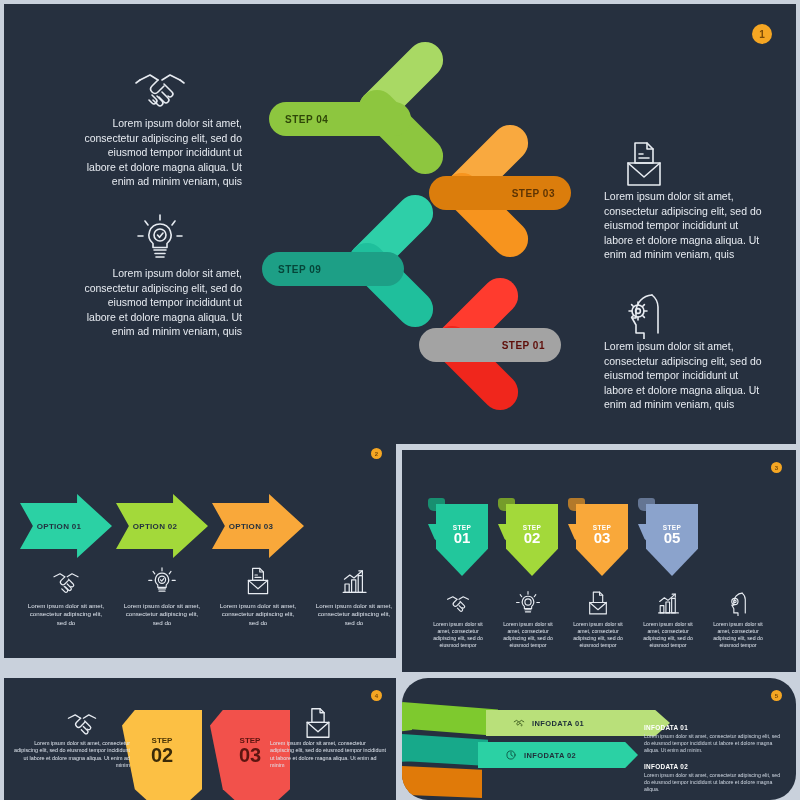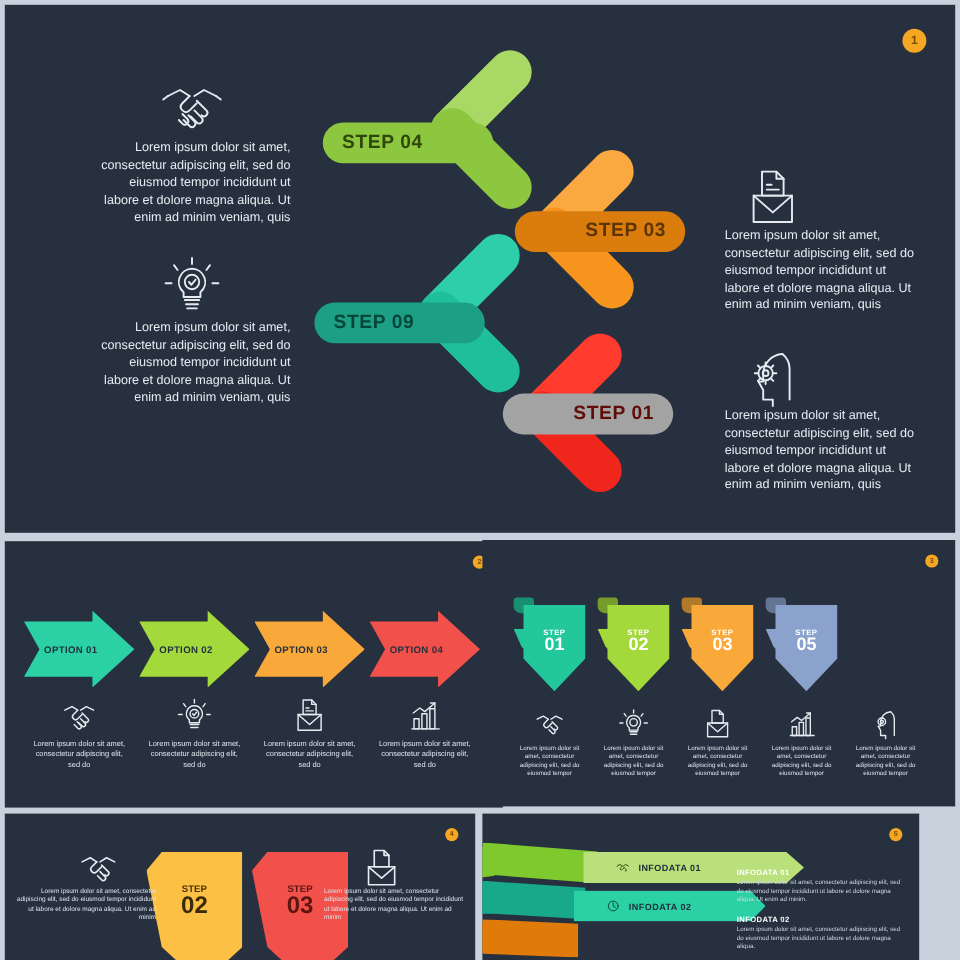--- a/index.html
+++ b/index.html
@@ -6,24 +6,24 @@
   body{
     width:800px;height:800px;
     background:#c9d1dc;
     font-family:"Liberation Sans",sans-serif;
     overflow:hidden;
   }
   .sheet{position:relative;width:800px;height:800px;}
 
   .panel{position:absolute;background:#26303f;overflow:hidden;}
   #panel-1{left:4px;top:4px;width:792px;height:440px;}
-  #panel-2{left:4px;top:451px;width:392px;height:222px;padding-left:23px;}
+  #panel-2{left:4px;top:436px;width:392px;height:222px;}
   #panel-3{left:402px;top:450px;width:394px;height:222px;}
   #panel-4{left:4px;top:678px;width:392px;height:122px;}
-  #panel-5{left:402px;top:678px;width:364px;height:122px;}
+  #panel-5{left:402px;top:678px;width:394px;height:122px;border-radius:26px;}
 
   .badge{
     position:absolute;border-radius:50%;
     background:#f5a623;color:#7a4a06;
     display:flex;align-items:center;justify-content:center;
     font-weight:bold;
   }
   .badge-lg{width:20px;height:20px;font-size:10px;right:24px;top:20px;}
   .badge-sm{width:11px;height:11px;font-size:6px;right:14px;top:12px;}
 
@@ -35,21 +35,21 @@
   .arrowshape .bar{
     position:absolute;width:104px;height:36px;border-radius:18px;
     top:34px;left:0;transform-origin:18px 18px;
   }
   .bar-a{transform:rotate(-45deg);}
   .bar-b{transform:rotate(45deg) translate(0,0);}
 
   .lbl{
     position:absolute;height:34px;border-radius:17px;
     display:flex;align-items:center;
-    font-weight:bold;font-size:16px;letter-spacing:.5px;
+    font-weight:bold;font-size:10px;letter-spacing:.5px;
     padding:0 16px;white-space:nowrap;
   }
 
   .ptext{
     position:absolute;width:166px;
     font-size:10.5px;line-height:14.5px;color:#e7ebf1;
   }
   .ptext.r{text-align:right;}
   .ptext.l{text-align:left;}
   .picon{position:absolute;width:56px;height:50px;}
@@ -235,24 +235,20 @@
         <div class="txt">OPTION 01</div>
       </div>
       <div class="opt">
         <div class="body" style="background:#a3d93a;"></div>
         <div class="txt">OPTION 02</div>
       </div>
       <div class="opt">
         <div class="body" style="background:#f9a83a;"></div>
         <div class="txt">OPTION 03</div>
       </div>
-      <div class="opt">
-        <div class="body" style="background:#f2514b;"></div>
-        <div class="txt">OPTION 04</div>
-      </div>
     </div>
 
     <div class="opt-foot">
       <div class="opt-cell">
         <div class="ic">
           <svg viewBox="0 0 56 50" fill="none" stroke="#e7ebf1" stroke-width="2" stroke-linecap="round" stroke-linejoin="round">
             <path d="M8 18 L18 13 L26 18"></path>
               <path d="M48 18 L38 13 L30 18"></path>
             <path d="M26 18 L20 24 q-3 3 0 6 q3 3 6 0 l6-6"></path>
             <path d="M32 22 l8 8 q2 2 0 4 q-2 2-4 0"></path>

